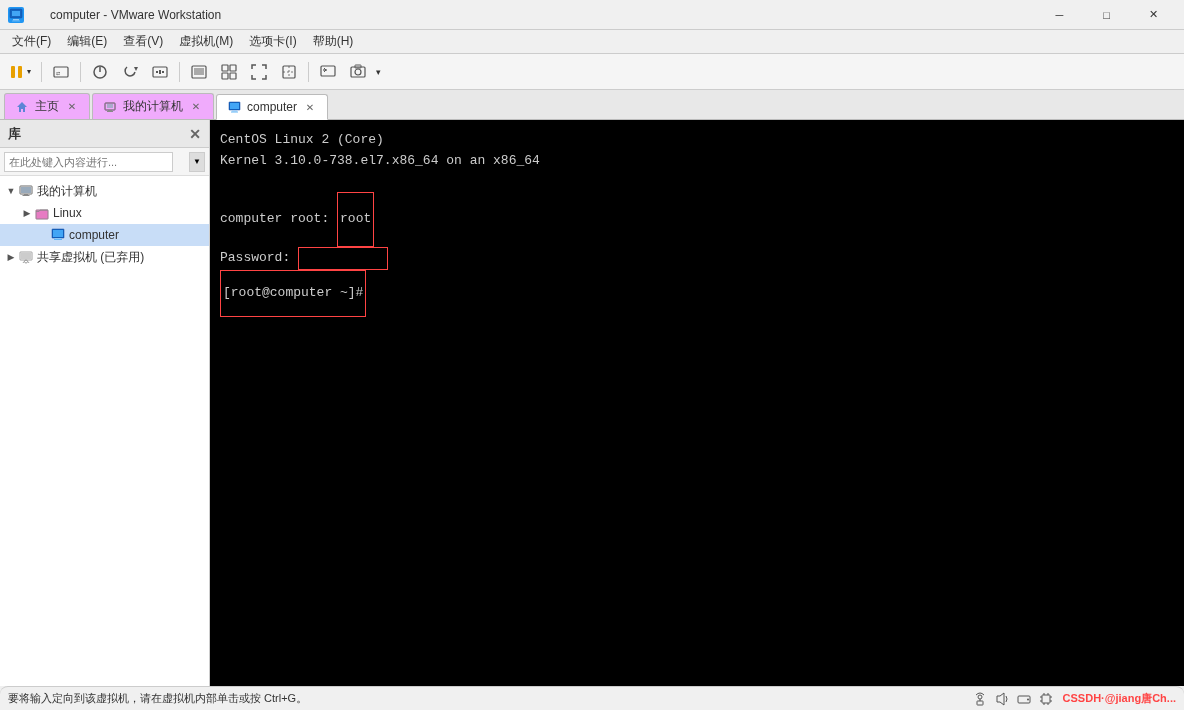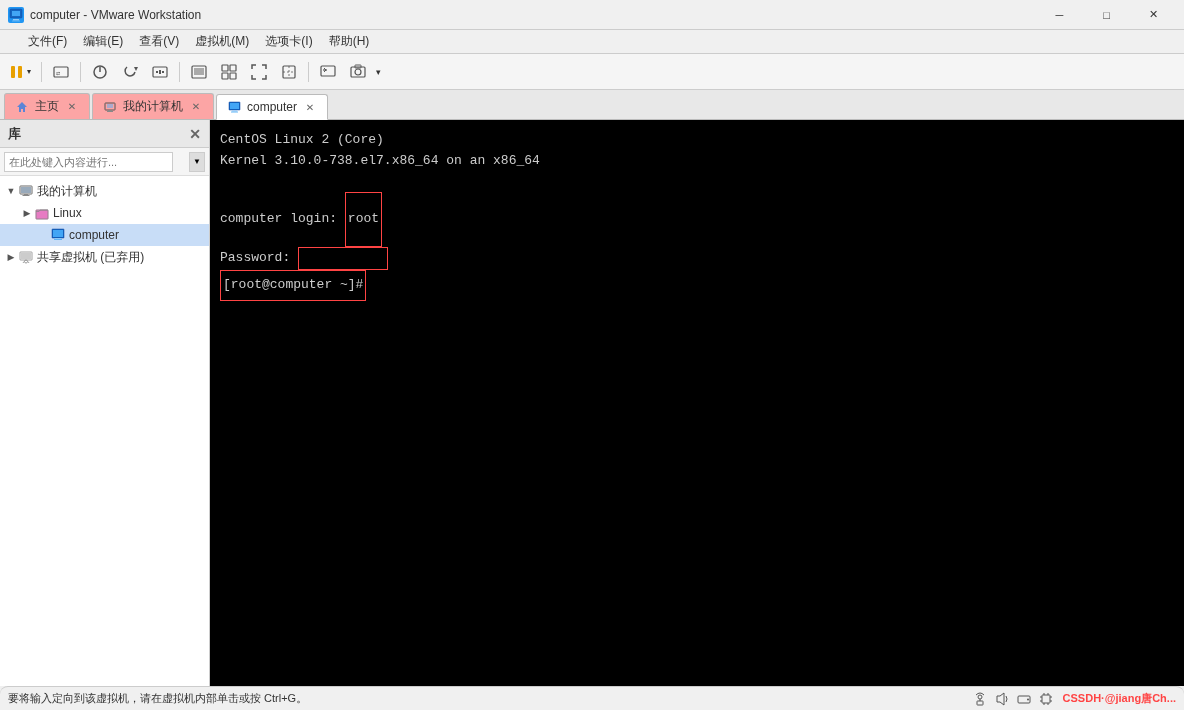--- a/index.html
+++ b/index.html
@@ -30,20 +30,21 @@
       margin-right: 6px;
       background: #2196f3;
       border-radius: 2px;
       display: flex; align-items: center; justify-content: center;
       font-size: 10px; color: white; font-weight: bold;
     }
     #title-bar .title-text {
       flex: 1;
       font-size: 12px;
       color: #333;
+      margin-left: 20px;
     }
     #title-bar .window-controls {
       display: flex;
       gap: 2px;
     }
     .win-btn {
       width: 45px;
       height: 20px;
       background: transparent;
       border: none;
@@ -52,21 +53,21 @@
       font-size: 11px;
       color: #333;
     }
 
     
     #menu-bar {
       height: 24px;
       background: #f0f0f0;
       display: flex;
       align-items: center;
-      padding: 0 20px;
+      padding: 0 4px;
       border-bottom: 1px solid #ccc;
       text-align: center;
     }
     .menu-item {
       padding: 2px 8px;
       cursor: pointer;
       border-radius: 2px;
       font-size: 12px;
       color: #333;
     }
@@ -143,21 +144,21 @@
       align-items: flex-end;
       padding: 0 0 0 4px;
       border-bottom: 1px solid #bbb;
     }
     .tab {
       height: 26px;
       padding: 0 10px;
       display: flex;
       align-items: center;
       gap: 6px;
-      background: #fca5a5;
+      background: #f0abfc;
       border: 1px solid #bbb;
       border-bottom: none;
       cursor: pointer;
       font-size: 12px;
       color: #333;
       border-radius: 3px 3px 0 0;
       margin-right: 2px;
     }
     .tab.active {
       background: #fff;
@@ -300,21 +301,21 @@
       border: 1px solid #ff4444;
       width: 90px;
       color: transparent;
       font-family: 'Courier New', monospace;
       font-size: 13px;
     }
     .prompt-box {
       display: inline-block;
       border: 1px solid #ff4444;
       color: #ccc;
-      padding: 4px 2px;
+      padding: 12px 2px;
       font-family: 'Courier New', monospace;
       font-size: 13px;
     }
 
     
     #status-bar {
       height: 24px;
       background: #f0f0f0;
       border-top: 1px solid #ccc;
       display: flex;
@@ -572,21 +573,21 @@
           </span>
           <span class="tree-label">共享虚拟机 (已弃用)</span>
         </div>
       </div>
     </div>
 
     <div id="vm-console">
       <div id="console-text"><span>CentOS Linux 2 (Core)</span>
 <span>Kernel 3.10.0-738.el7.x86_64 on an x86_64</span>
 
-<span>computer login: </span><span class="input-box">root</span>
+<span>computer root: </span><span class="input-box">root</span>
 <span>Password: </span><span class="input-box-empty">&nbsp;&nbsp;&nbsp;&nbsp;&nbsp;&nbsp;&nbsp;&nbsp;&nbsp;&nbsp;&nbsp;&nbsp;&nbsp;&nbsp;&nbsp;</span>
 <span class="prompt-box">[root@computer ~]#</span></div>
     </div>
   </div>
 </div>
 
 <div id="status-bar">
   <span class="status-text">要将输入定向到该虚拟机，请在虚拟机内部单击或按 Ctrl+G。</span>
   <div class="status-right">
     <div class="status-icon-group">

